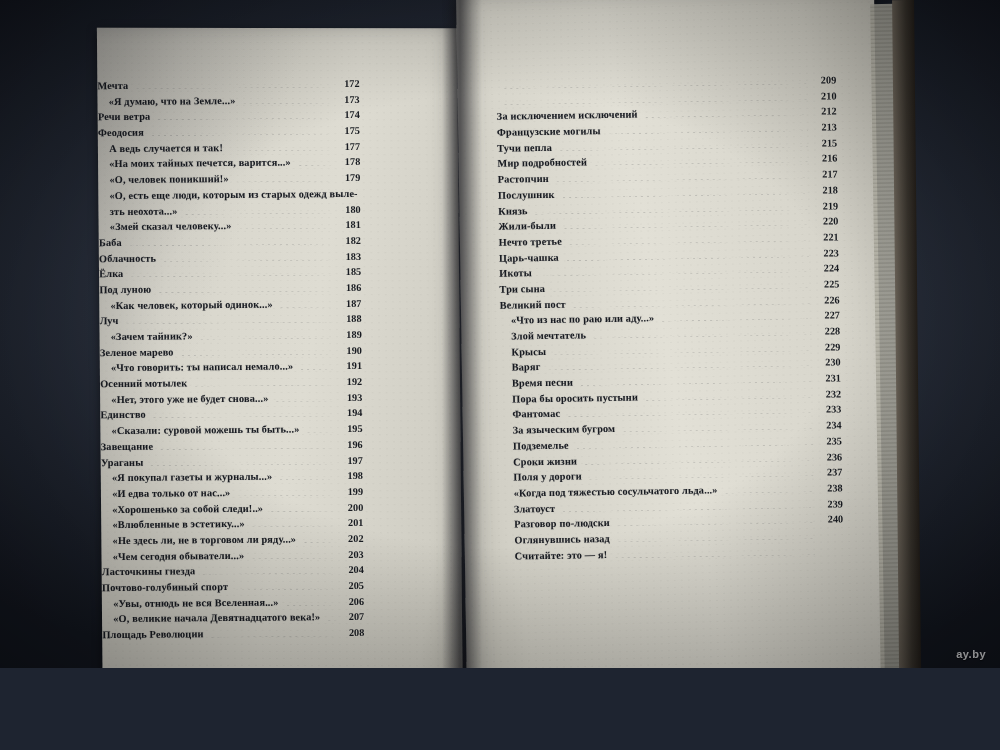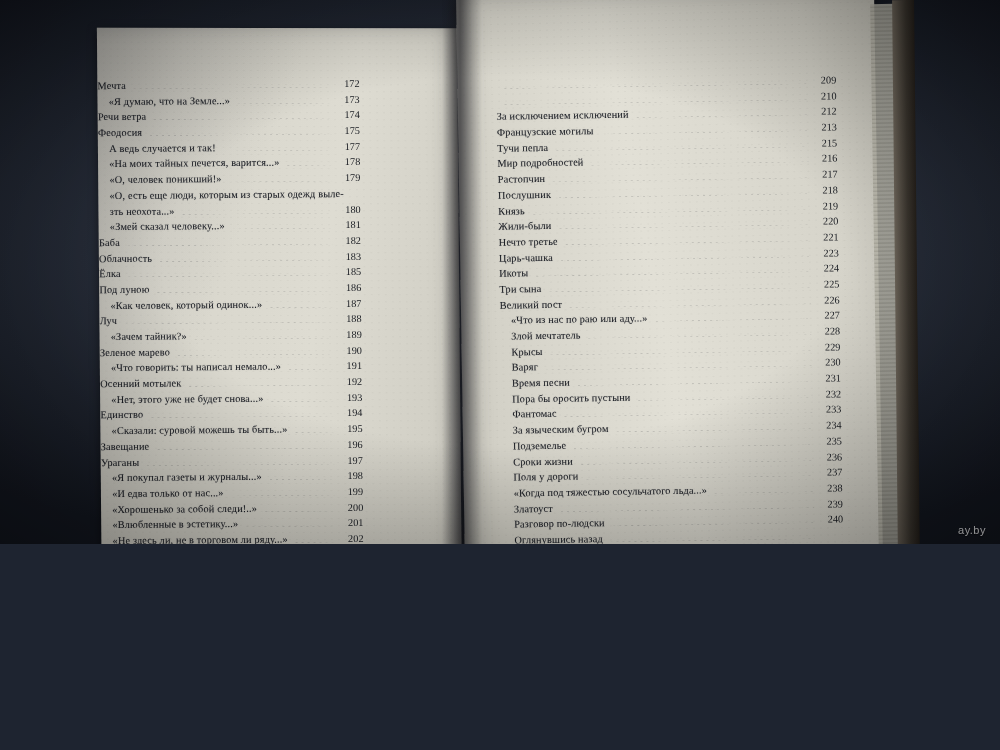--- a/index.html
+++ b/index.html
@@ -3,24 +3,25 @@
 <meta charset="utf-8">
 <style>
   html, body {
     margin: 0;
     padding: 0;
     background: #1e2430;
   }
   #page {
     position: relative;
     width: 1000px;
-    height: 544px;
+    height: 668px;
     overflow: hidden;
     background: #4d7c0f;
     font-family: "Liberation Serif", serif;
+    font-weight: bold;
   }
 
   
   .backdrop {
     position: absolute;
     inset: 0;
     background:
       radial-gradient(ellipse 90% 70% at 50% 45%, #3c4352 0%, #262c38 45%, #131720 85%);
   }
 

